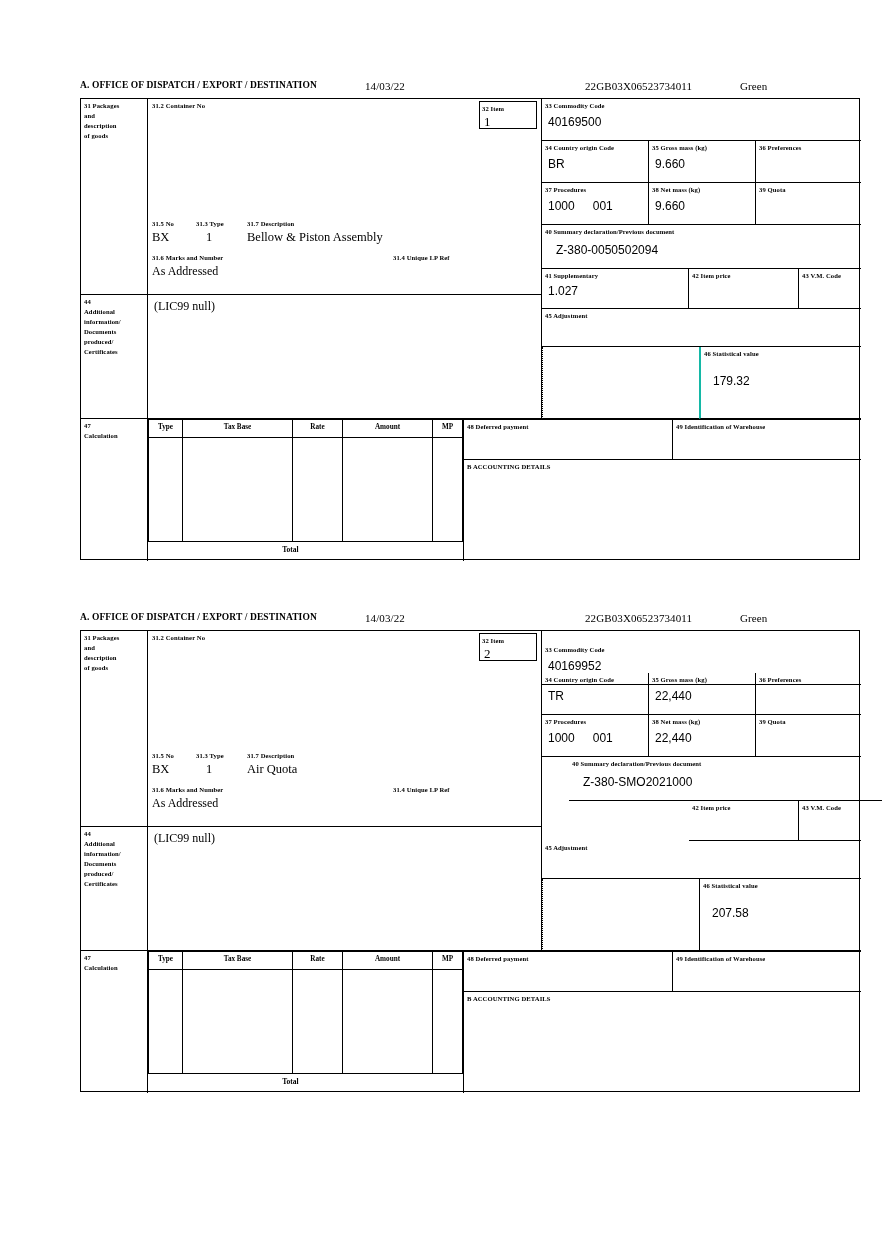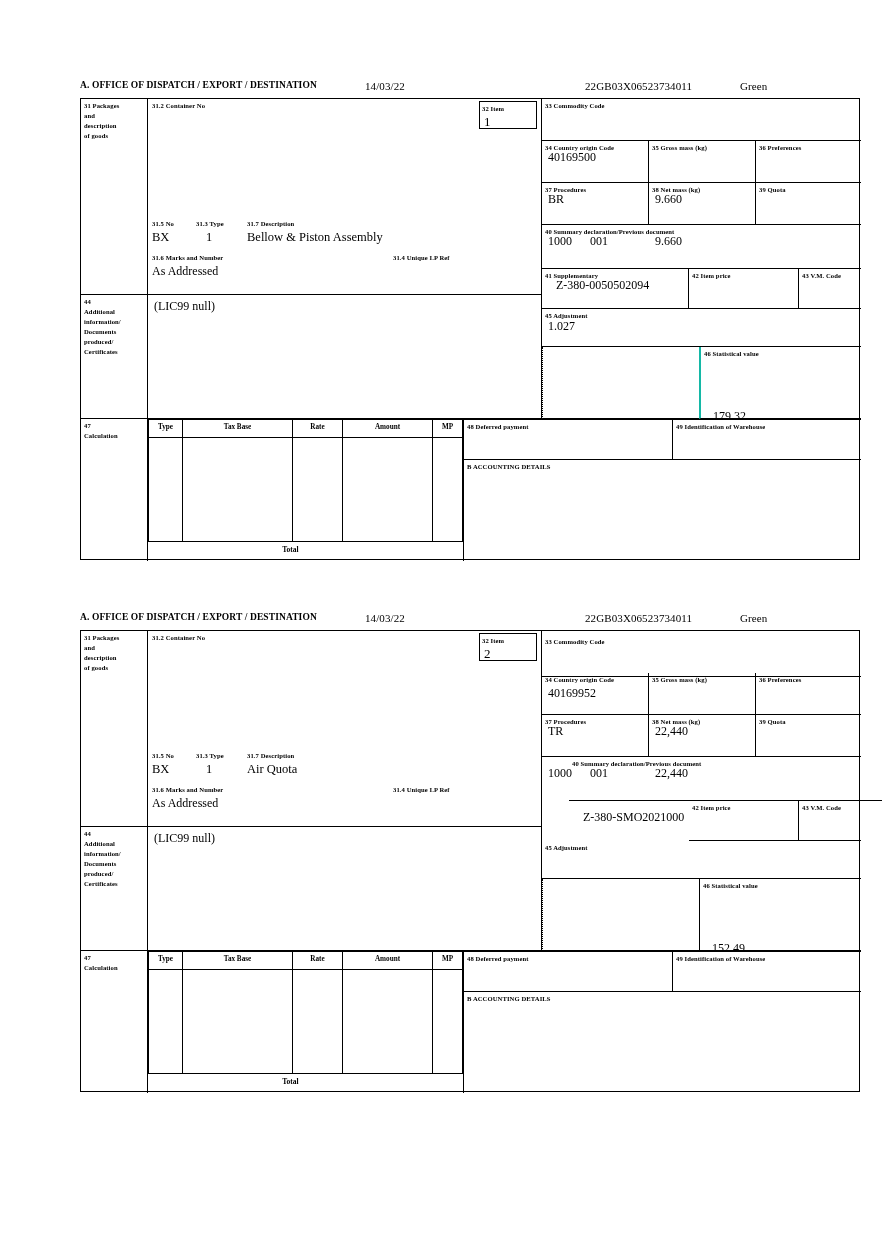--- a/index.html
+++ b/index.html
@@ -92,22 +92,21 @@
     letter-spacing: 0.1px;
     padding: 2px 0 0 3px;
     white-space: nowrap;
   }
   .lbl-wrap { white-space: normal; }
 
   .val {
     font-size: 12px;
     line-height: 14px;
     padding-left: 6px;
-    font-family: Liberation Serif, serif;
-    margin-top: 35px;
+    font-family: Liberation Sans, sans-serif;
   }
   .val-sm { font-size: 11px; }
 
   
   .free {
     position: absolute;
     font-size: 11.5px;
   }
   .inline-lbl {
     position: absolute;
@@ -349,21 +348,21 @@
         <div class="inline-lbl" style="left:245px;top:155px;">31.4 Unique I.P Ref</div>
         <div class="free" style="left:4px;top:165px;font-size:12px;">As Addressed</div>
         <div class="free" style="left:245px;top:165px;font-size:12px;"></div>
       </div>
 
       <div class="cell bl bb br" style="left:398px;top:2px;width:58px;height:28px;border-top:1px solid #000;">
         <div class="lbl" style="padding-left:2px;">32 Item</div>
         <div class="item-num" style="text-align:left;padding-left:4px;">2</div>
       </div>
 
-      <div class="cell bb" style="left:461px;top:4px;width:319px;height:42px;">
+      <div class="cell bb" style="left:461px;top:12px;width:319px;height:42px;">
         <div class="lbl">33 Commodity Code</div>
         <div class="val" style="padding-top:5px;">40169952</div>
       </div>
 
       <div class="cell bb br" style="left:461px;top:42px;width:107px;height:42px;">
         <div class="lbl">34 Country origin Code</div>
         <div class="val" style="padding-top:5px;">TR</div>
       </div>
       <div class="cell bb br" style="left:568px;top:42px;width:107px;height:42px;">
         <div class="lbl">35 Gross mass (kg)</div>
@@ -418,21 +417,21 @@
         </div>
       </div>
 
       <div class="cell br bb" style="left:67px;top:196px;width:394px;height:124px;">
         <div class="free" style="left:6px;top:4px;font-size:12px;">(LIC99 null)</div>
       </div>
 
       <div class="cell bb dotted-l" style="left:461px;top:248px;width:157px;height:72px;"></div>
       <div class="cell bb" style="left:618px;top:248px;width:162px;height:72px;border-left:1px solid #000;">
         <div class="lbl">46 Statistical value</div>
-        <div class="val" style="padding-top:16px;padding-left:12px;">152.49</div>
+        <div class="val" style="padding-top:16px;padding-left:12px;">207.58</div>
       </div>
 
       <div class="cell br" style="left:0;top:320px;width:67px;height:142px;">
         <div class="lbl" style="line-height:10px;">
           <span>47</span><br>
           <span>Calculation</span>
         </div>
       </div>
 
       <div class="cell" style="left:67px;top:320px;width:315px;height:142px;">

